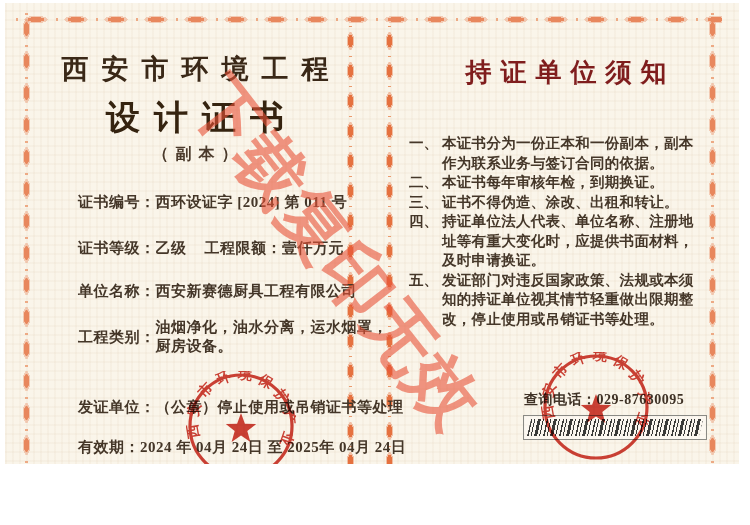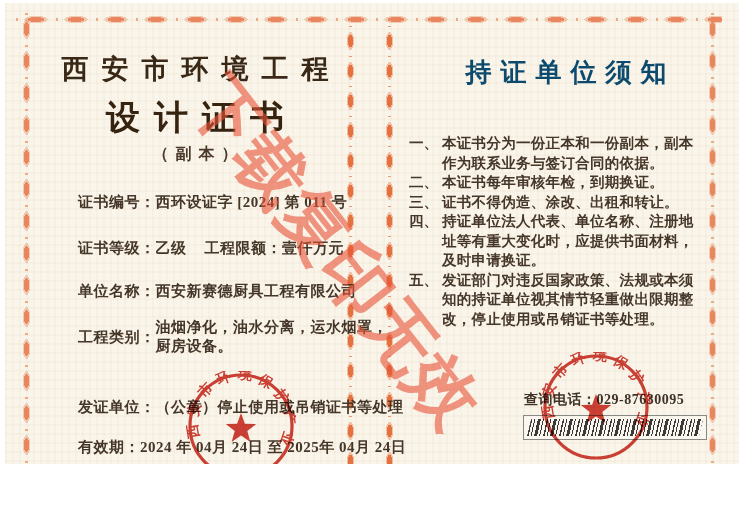--- a/index.html
+++ b/index.html
@@ -42,21 +42,21 @@
   .f-company{top:282px;}
   .f-category{top:318px;display:flex;align-items:center;white-space:normal;width:300px;}
   .f-category .cat-label{flex:0 0 auto;}
   .f-category .cat-value{flex:0 0 236px;line-height:19px;}
   .f-issuer{top:398px;}
   .f-validity{top:438px;}
   .gap{display:inline-block;width:18px;}
 
   
   .r-title{position:absolute;left:416px;top:55px;width:300px;text-align:center;
-           font-size:26px;font-weight:600;letter-spacing:9px;text-indent:9px;color:#0c4a6e;}
+           font-size:26px;font-weight:600;letter-spacing:9px;text-indent:9px;color:#7f1d1d;}
   .r-notes{position:absolute;left:409px;top:134px;width:290px;font-size:14.5px;line-height:19.5px;
            font-weight:600;color:#453729;letter-spacing:.3px;}
   .note{display:flex;align-items:flex-start;}
   .note-num{flex:0 0 33px;}
   .note-text{flex:0 0 253px;}
   .r-phone{position:absolute;left:524px;top:391px;font-size:14px;font-weight:700;color:#3f3226;letter-spacing:.5px;}
   .barcode{position:absolute;left:523px;top:415px;width:182px;height:23px;border:1px solid #8a8a85;
            background:rgba(255,255,255,.35);}
   .barcode-lines{position:absolute;left:5px;top:3px;right:5px;bottom:3px;transform:skewX(-14deg);
            background:repeating-linear-gradient(90deg,

